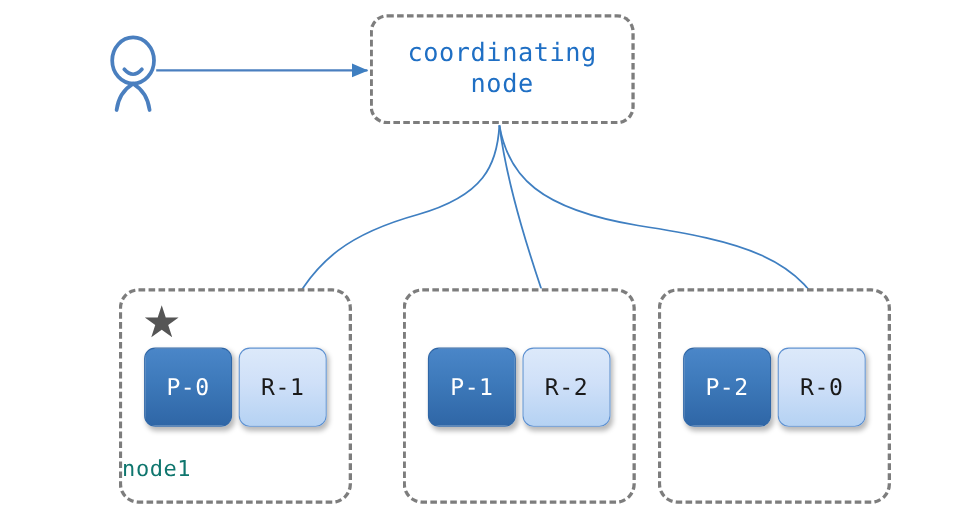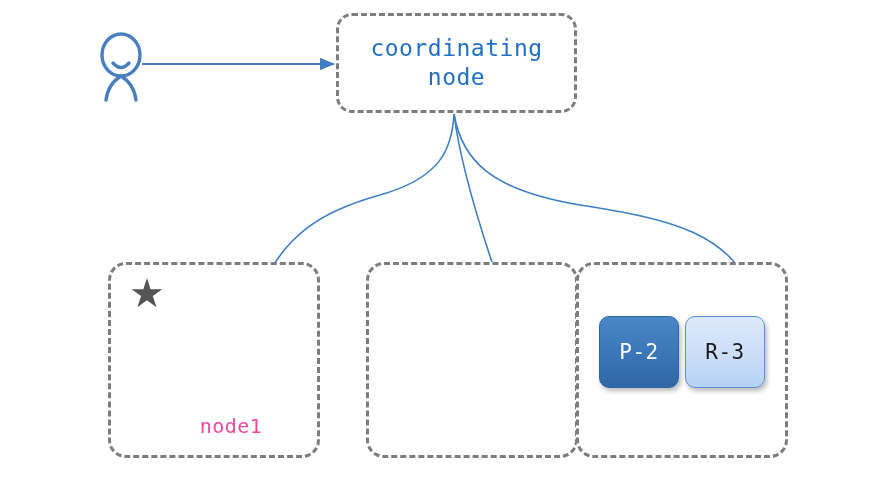--- a/index.html
+++ b/index.html
@@ -47,32 +47,31 @@
     top: 262px;
     width: 212px;
     height: 196px;
     box-sizing: border-box;
     border: 3px dashed #7d7d7d;
     border-radius: 18px;
     background: #ffffff;
   }
   #node-container-1 { left: 88px; }
   #node-container-2 { left: 346px; }
-  #node-container-3 { left: 556px; }
+  #node-container-3 { left: 578px; }
 
   .node-caption {
     position: absolute;
     left: 0;
     right: 0;
     bottom: 17px;
-    text-align: center;
-    color: #ec4899;
+    text-align: left;
+    color: #0f766e;
     font-size: 20px;
     letter-spacing: 0.5px;
-    padding-left: 34px;
   }
 
   
   .star-icon {
     position: absolute;
     left: 16px;
     top: 8px;
     width: 40px;
     height: 40px;
     color: #555555;
@@ -153,26 +152,34 @@
     <path d="M434,114 C442,160 470,190 560,205 C650,219 712,232 736,300" fill="none" stroke="#3f7fc1" stroke-width="1.6" marker-end="url(#ah)"></path>
   </svg>
 
   <div class="coord-box">
     <div class="coord-label">coordinating
 node</div>
   </div>
 
   <div class="node-box" id="node-container-1">
     <div class="star-icon">★</div>
+    <div class="shards">
+      <div class="shard primary">P-0</div>
+      <div class="shard replica">R-1</div>
+    </div>
     <div class="node-caption">node1</div>
   </div>
 
   <div class="node-box" id="node-container-2">
+    <div class="shards">
+      <div class="shard primary">P-1</div>
+      <div class="shard replica">R-2</div>
+    </div>
   </div>
 
   <div class="node-box" id="node-container-3">
     <div class="shards">
       <div class="shard primary">P-2</div>
-      <div class="shard replica">R-3</div>
+      <div class="shard replica">R-0</div>
     </div>
   </div>
 
 </div>
 
 </body></html>

